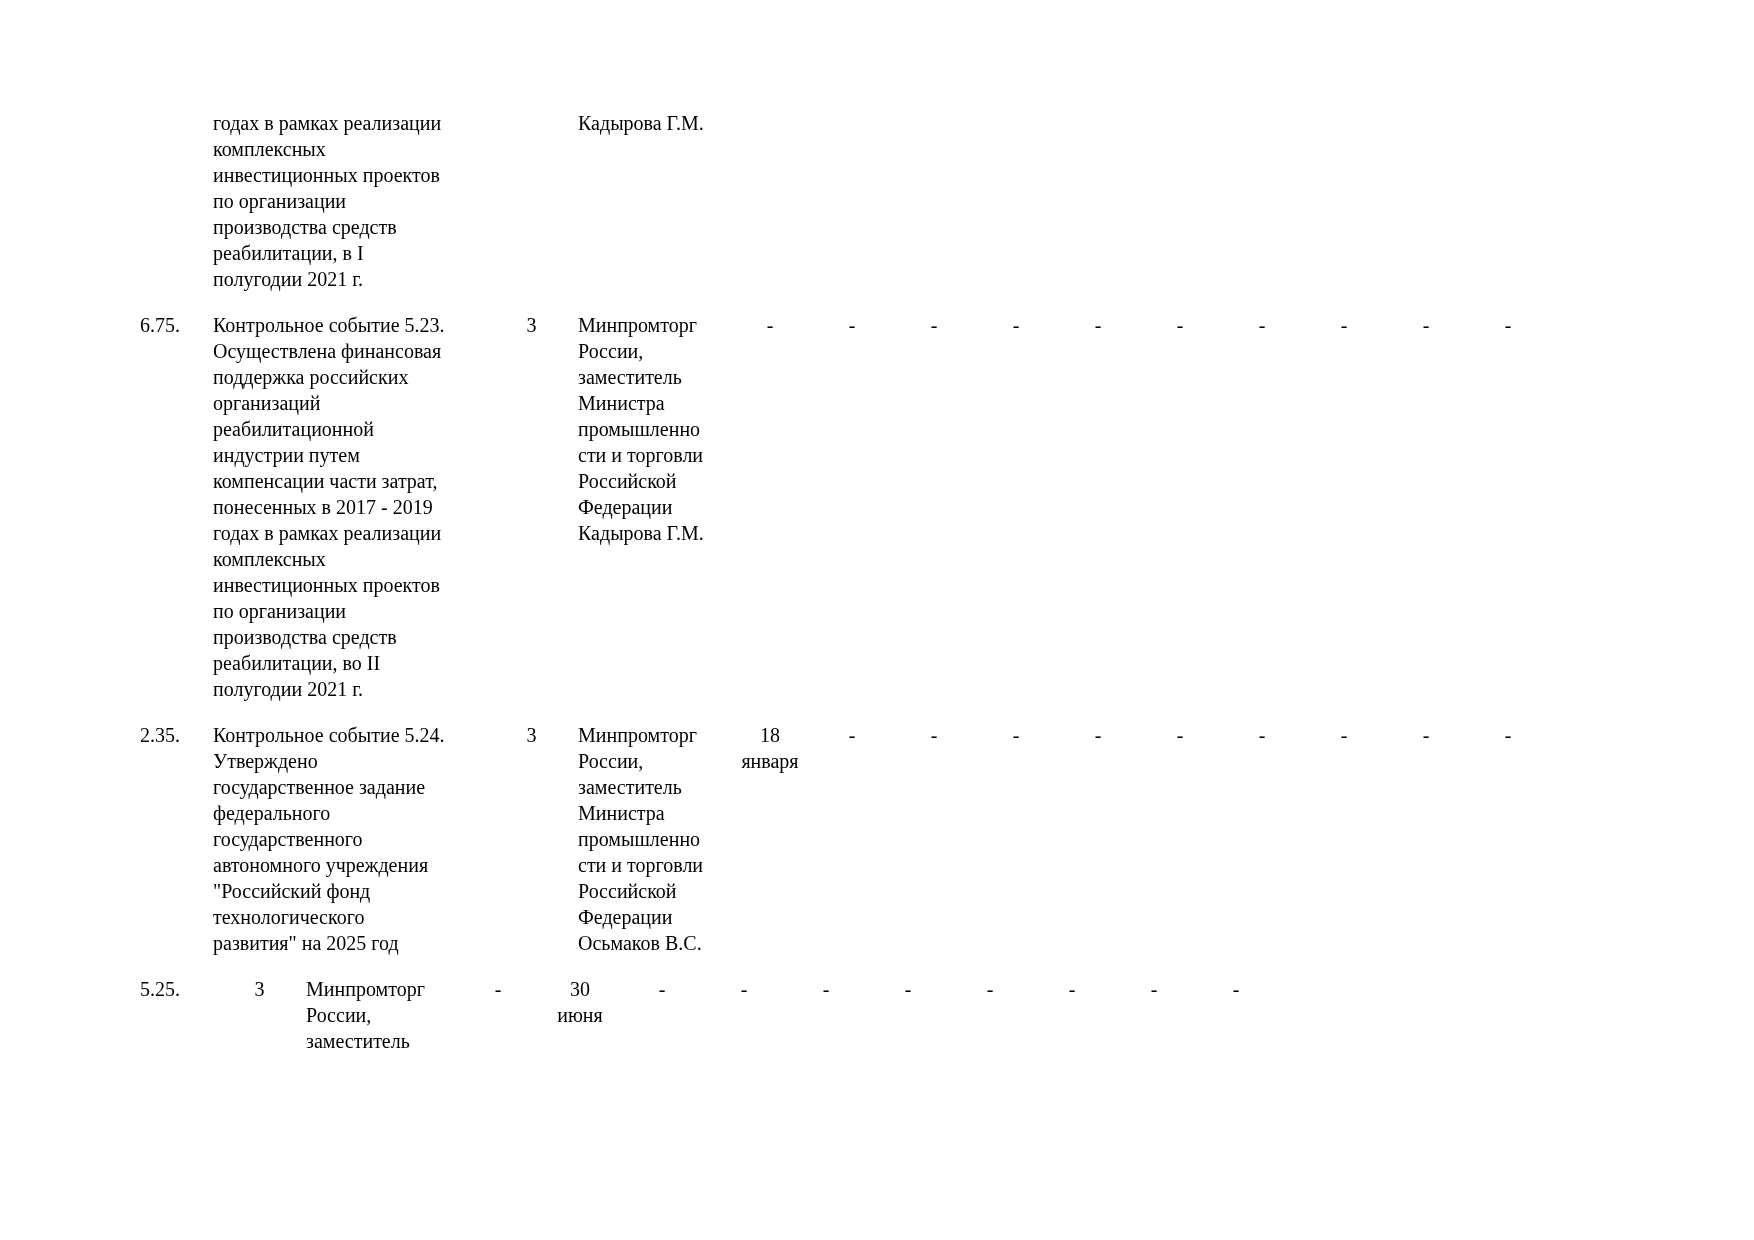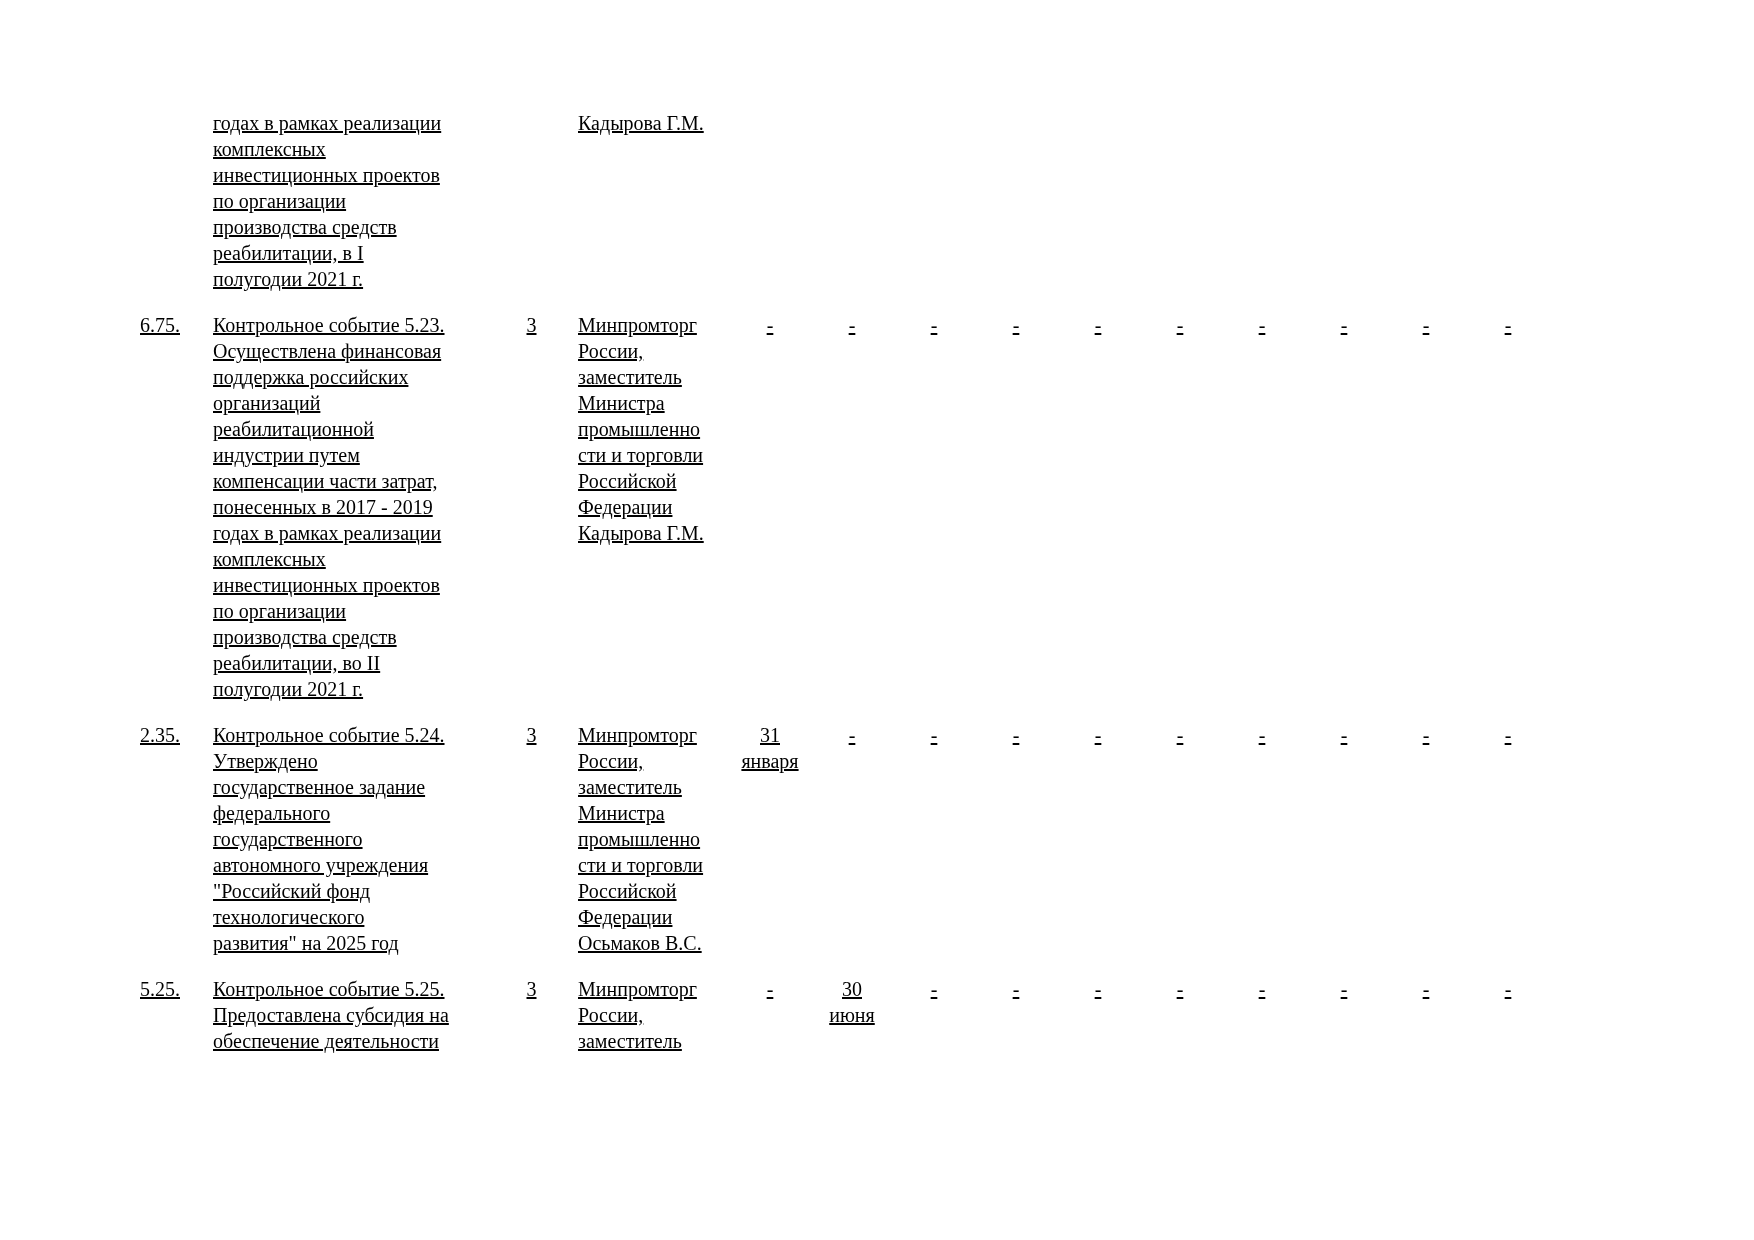--- a/index.html
+++ b/index.html
@@ -8,21 +8,20 @@
     position:relative;
     width:1754px;
     height:1240px;
     background:#ffffff;
     color:#000000;
     font-family:"Liberation Serif","DejaVu Serif",serif;
     font-size:20px;
     line-height:26px;
     padding:110px 0 0 140px;
     overflow:hidden;
-    text-decoration:underline;
   }
   .trow { display:flex; align-items:flex-start; margin-bottom:20px; }
   .cell { white-space:pre-line; flex:0 0 auto; }
   .c-num   { width:73px;  }
   .c-desc  { width:272px; }
   .c-code  { width:93px;  text-align:center; }
   .c-resp  { width:151px; }
   .c-period{ width:82px;  text-align:center; }
 </style>
 </head>
@@ -106,38 +105,35 @@
     <div class="cell c-code">3</div>
     <div class="cell c-resp">Минпромторг
 России,
 заместитель
 Министра
 промышленно
 сти и торговли
 Российской
 Федерации
 Осьмаков В.С.</div>
-    <div class="cell c-period">31
+    <div class="cell c-period">18
 января</div>
     <div class="cell c-period">-</div>
     <div class="cell c-period">-</div>
     <div class="cell c-period">-</div>
     <div class="cell c-period">-</div>
     <div class="cell c-period">-</div>
     <div class="cell c-period">-</div>
     <div class="cell c-period">-</div>
     <div class="cell c-period">-</div>
     <div class="cell c-period">-</div>
   </div>
 
   <div class="trow">
     <div class="cell c-num">5.25.</div>
-    <div class="cell c-desc">Контрольное событие 5.25.
-Предоставлена субсидия на
-обеспечение деятельности</div>
     <div class="cell c-code">3</div>
     <div class="cell c-resp">Минпромторг
 России,
 заместитель</div>
     <div class="cell c-period">-</div>
     <div class="cell c-period">30
 июня</div>
     <div class="cell c-period">-</div>
     <div class="cell c-period">-</div>
     <div class="cell c-period">-</div>

